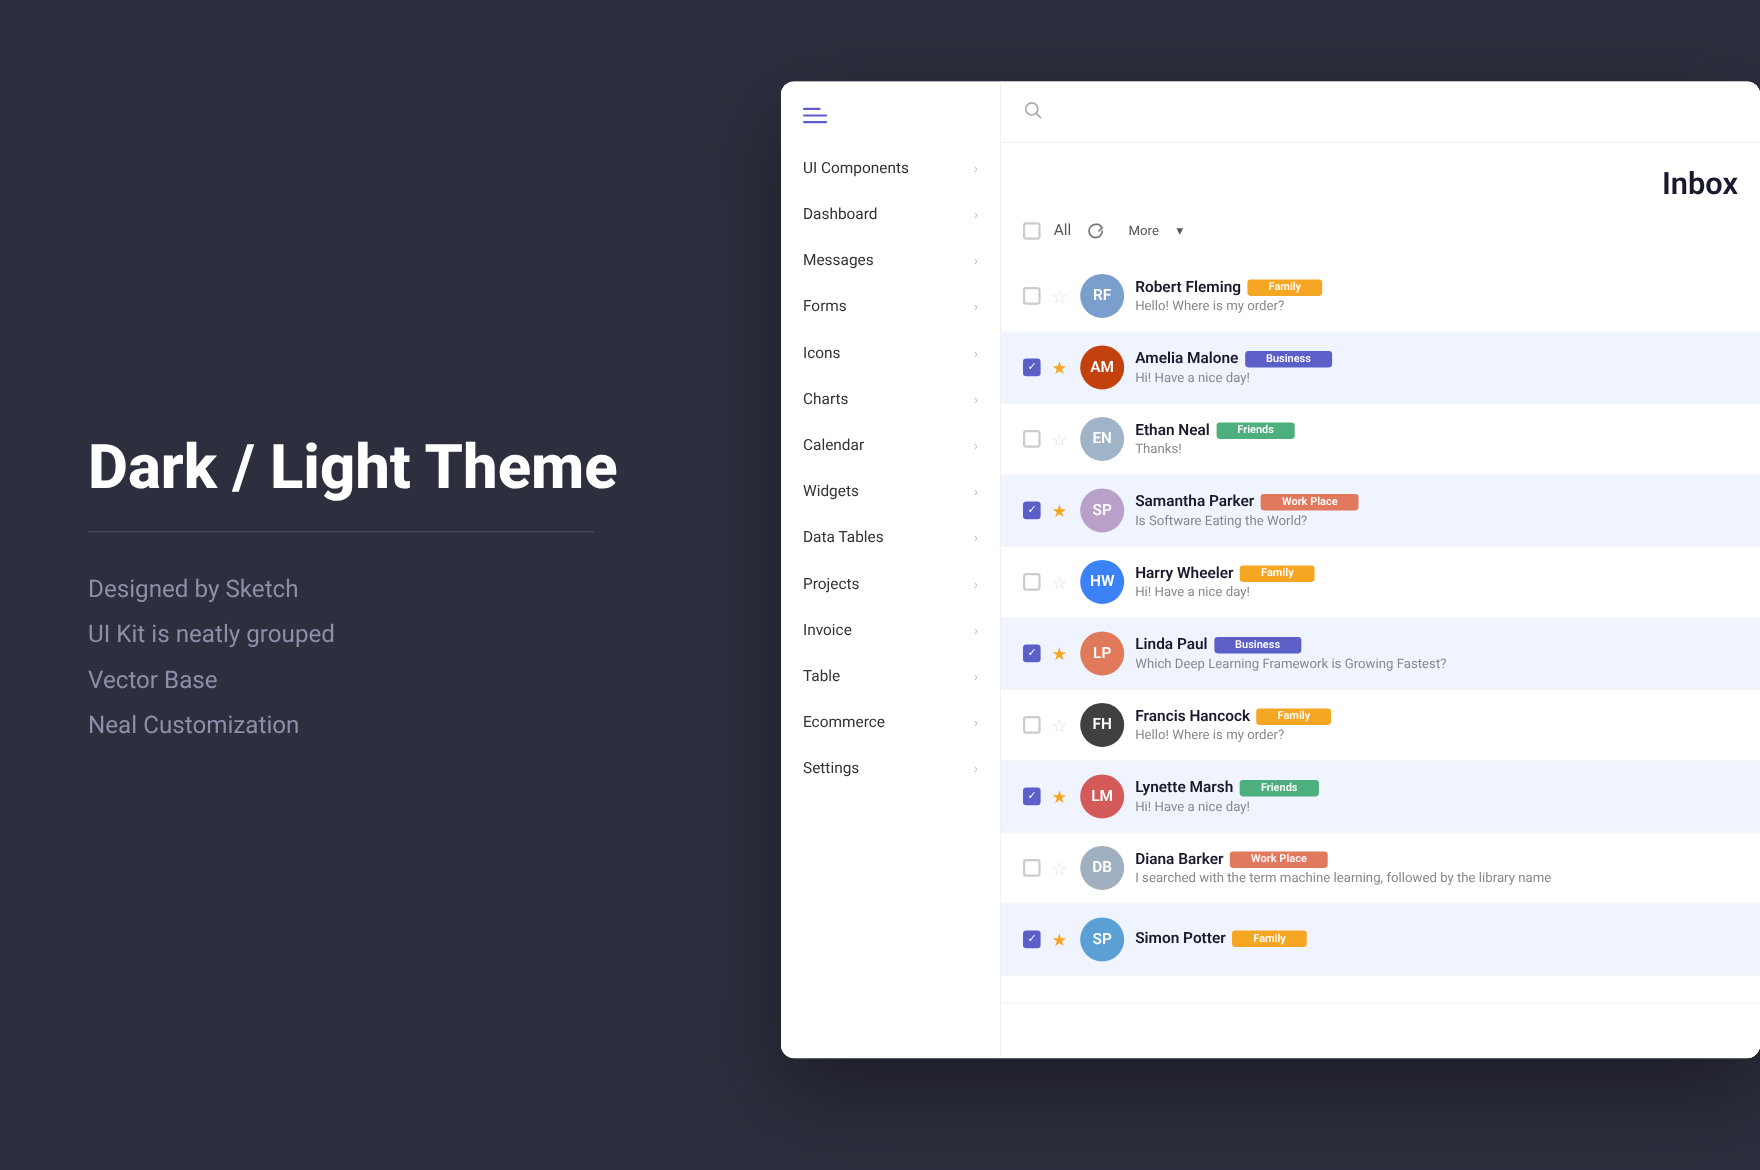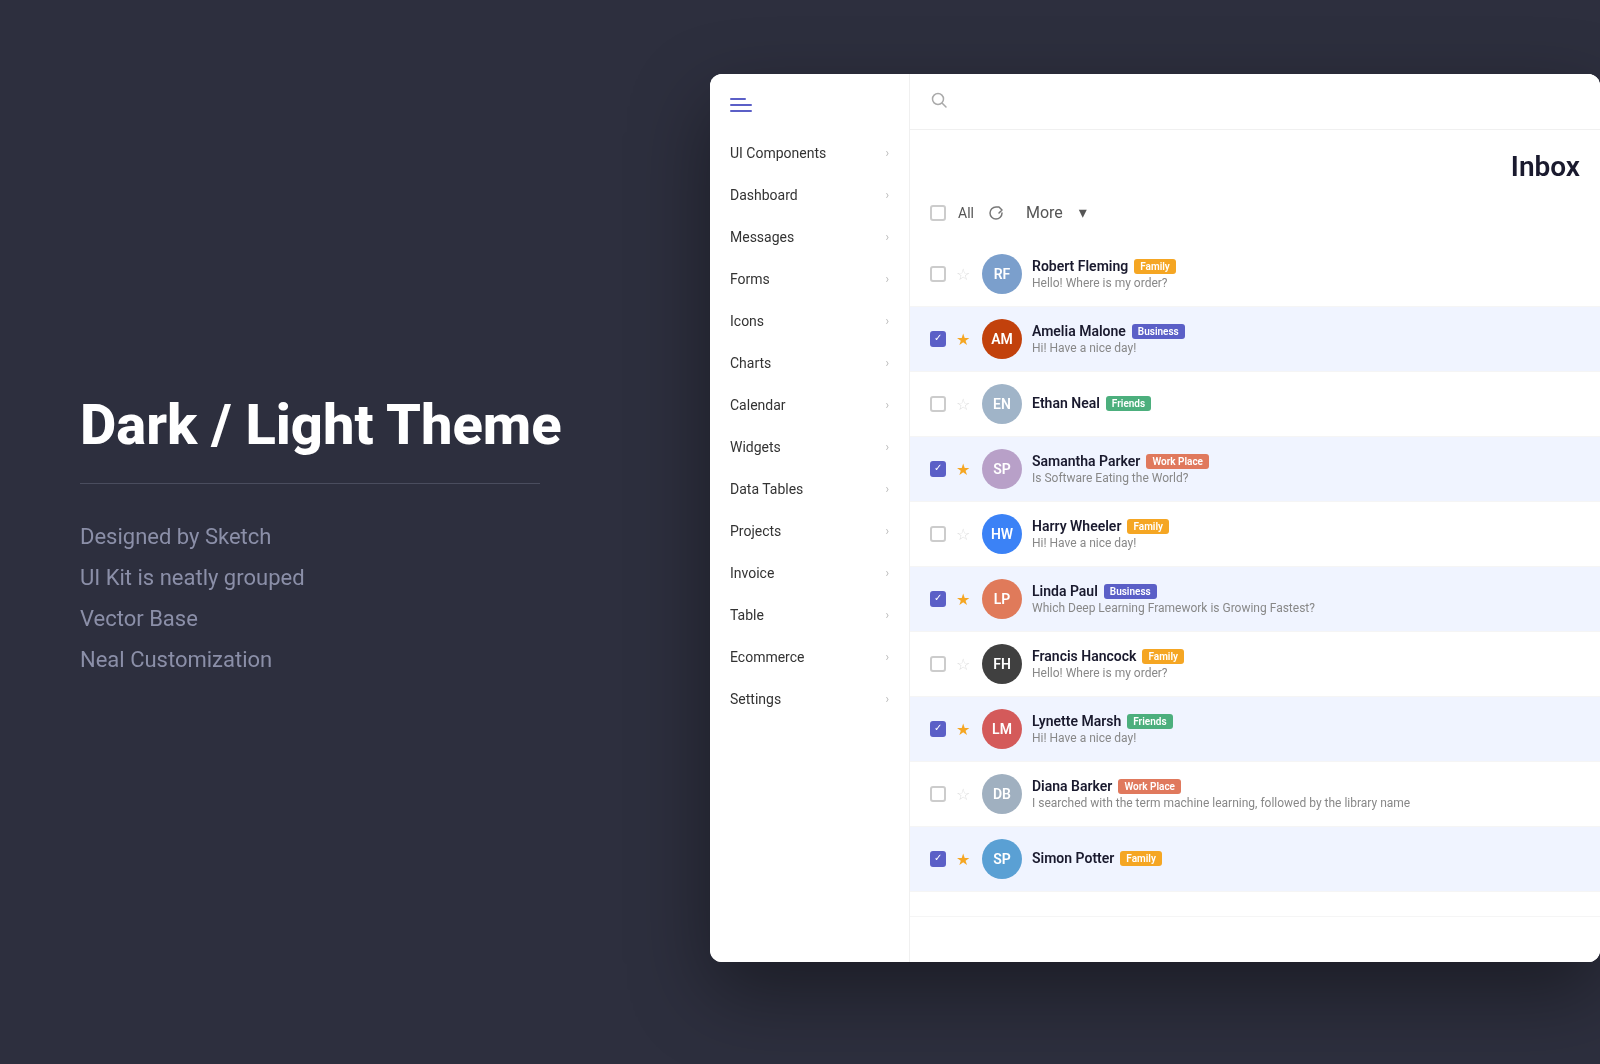--- a/index.html
+++ b/index.html
@@ -182,21 +182,21 @@
       justify-content: center;
       color: #777;
       font-size: 16px;
       cursor: pointer;
     }
 
     .more-btn {
       display: flex;
       align-items: center;
       gap: 16px;
-      font-size: 16px;
+      font-size: 12px;
       color: #555;
       cursor: pointer;
       padding: 4px 8px;
       border-radius: 4px;
     }
 
     
     .email-list {
       flex: 1;
       overflow-y: auto;
@@ -276,21 +276,21 @@
 
     .email-sender {
       font-size: 14px;
       font-weight: 600;
       color: #1a1a2e;
     }
 
     .email-tag {
       font-size: 10px;
       font-weight: 600;
-      padding: 2px 6px;
+      padding: 2px 19px;
       border-radius: 3px;
       color: white;
     }
 
     .tag-family { background: #f5a623; }
     .tag-business { background: #5b5fc7; }
     .tag-friends { background: #4caf7d; }
     .tag-workplace { background: #e0795d; }
 
     .email-preview {
@@ -454,20 +454,21 @@
   </div>
         <div class="email-item">
     <div class="email-checkbox"></div>
     <span class="star-icon unstarred">☆</span>
     <div class="avatar av-en">EN</div>
     <div class="email-body">
       <div class="email-sender-row">
         <span class="email-sender">Ethan Neal</span>
         <span class="email-tag tag-friends">Friends</span>
       </div>
+      <div class="email-preview">Thanks!</div>
     </div>
   </div>
         <div class="email-item checked">
     <div class="email-checkbox checked"></div>
     <span class="star-icon starred">★</span>
     <div class="avatar av-sp">SP</div>
     <div class="email-body">
       <div class="email-sender-row">
         <span class="email-sender">Samantha Parker</span>
         <span class="email-tag tag-workplace">Work Place</span>

